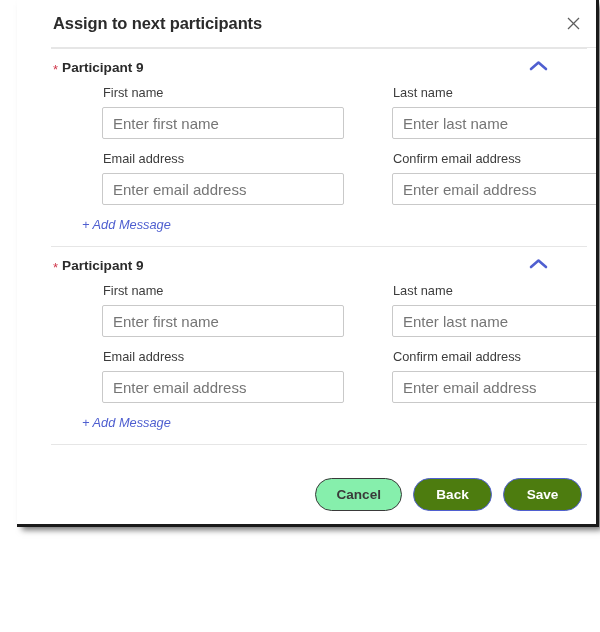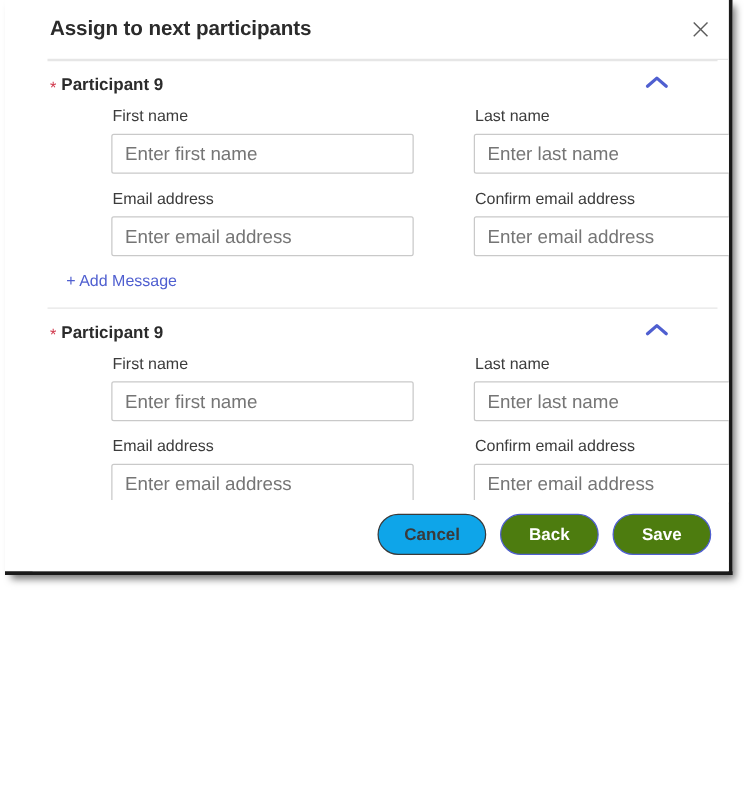--- a/index.html
+++ b/index.html
@@ -9,24 +9,24 @@
     width: 600px;
     height: 632px;
     background: #ffffff;
     font-family: "Liberation Sans", sans-serif;
     overflow: hidden;
   }
 
   
   #window-frame {
     position: absolute;
-    left: 4px;
+    left: 17px;
     top: 0;
     width: 582px;
-    height: 460px;
+    height: 527px;
     background: #ffffff;
     border-right: 3px solid #1a1a1a;
     border-bottom: 3px solid #1a1a1a;
     box-shadow: 4px 4px 6px -1px rgba(0,0,0,0.55);
     overflow: hidden;
     padding-left: 22px;
   }
 
   #dialog {
     position: relative;
@@ -152,23 +152,24 @@
     background: #ffffff;
     outline: none;
   }
   .field-input::placeholder { color: #757575; }
   .field-row + .field-row .field-label { margin-top: 11px; }
 
   .add-message-link {
     display: inline-block;
     font-size: 12.8px;
     color: #4f5fd0;
-    margin: 11px 0 14px 0;
+    margin: 11px 0 14px 16px;
     cursor: pointer;
     text-decoration: none;
+    font-style: italic;
   }
 
   
   #dialog-footer {
     position: absolute;
     left: 0;
     bottom: 0;
     width: 100%;
     padding: 11px 14px 13px 0;
     display: flex;
@@ -181,21 +182,21 @@
     border-radius: 18px;
     font-size: 13.6px;
     font-family: "Liberation Sans", sans-serif;
     font-weight: bold;
     height: 33px;
     cursor: pointer;
     padding: 0 20px;
     line-height: 31px;
   }
   .btn-secondary {
-    background: #0ea5e9;
+    background: #86efac;
     color: #3a3a3a;
     border: 1.4px solid #3a3a3a;
     min-width: 84px;
   }
   .btn-primary {
     background: #4d7c0f;
     color: #ffffff;
     border: 1.4px solid #4f5fd0;
     min-width: 79px;
   }

